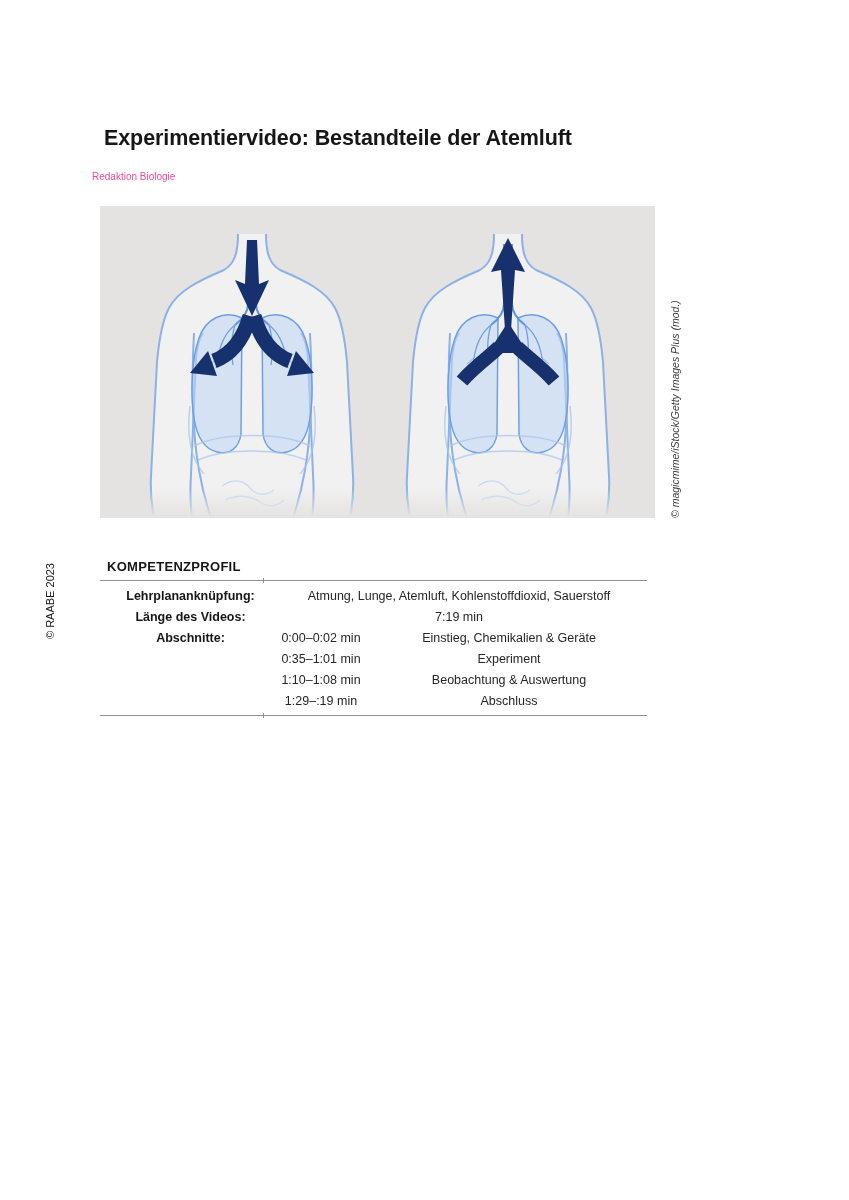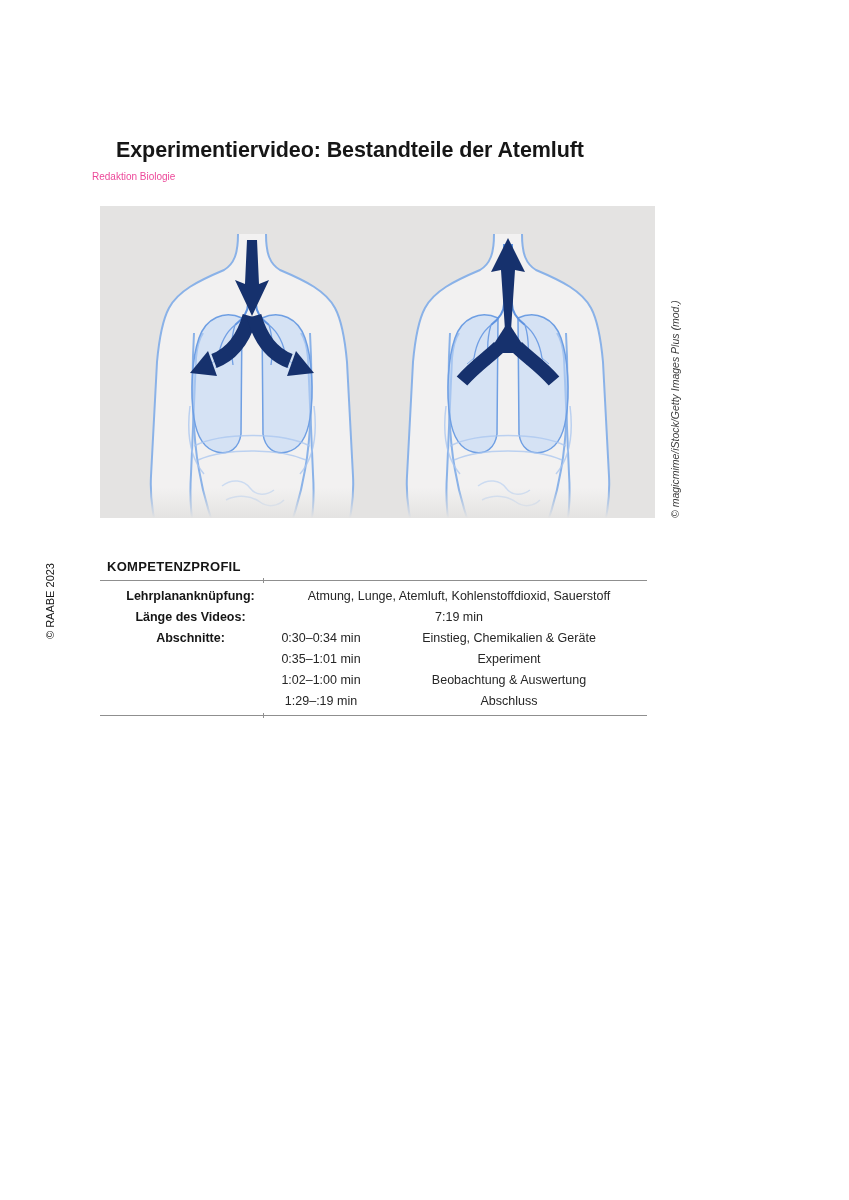--- a/index.html
+++ b/index.html
@@ -2,21 +2,21 @@
 <html><head>
 <meta charset="utf-8">
 <style>
   html,body { margin:0; padding:0; background:#ffffff; }
   .page {
     position:relative; width:849px; height:1200px; background:#ffffff;
     font-family:"Liberation Sans", sans-serif; overflow:hidden;
     color:#262626;
   }
   .title {
-    position:absolute; left:100px; top:122px; margin:16px;
+    position:absolute; left:100px; top:122px; margin:4px;
     font-size:21.5px; font-weight:700; color:#161616; letter-spacing:-0.1px;
     white-space:nowrap;
   }
   .subtitle {
     position:absolute; left:92px; top:171px;
     font-size:10px; color:#ec4899;
   }
   .figure-box {
     position:absolute; left:100px; top:206px; width:555px; height:312px;
     background:#e4e3e2;
@@ -138,33 +138,33 @@
       <div class="kp-span2">Atmung, Lunge, Atemluft, Kohlenstoffdioxid, Sauerstoff</div>
     </div>
 
     <div class="kp-row">
       <div class="kp-label">Länge des Videos:</div>
       <div class="kp-span2">7:19 min</div>
     </div>
 
     <div class="kp-row">
       <div class="kp-label">Abschnitte:</div>
-      <div>0:30–0:34 min</div>
+      <div>0:00–0:02 min</div>
       <div>Einstieg, Chemikalien &amp; Geräte</div>
     </div>
 
     <div class="kp-row">
       <div class="kp-label"></div>
       <div>0:35–1:01 min</div>
       <div>Experiment</div>
     </div>
 
     <div class="kp-row">
       <div class="kp-label"></div>
-      <div>1:02–1:00 min</div>
+      <div>1:10–1:08 min</div>
       <div>Beobachtung &amp; Auswertung</div>
     </div>
 
     <div class="kp-row">
       <div class="kp-label"></div>
       <div>1:29–:19 min</div>
       <div>Abschluss</div>
     </div>
   </div>
 

